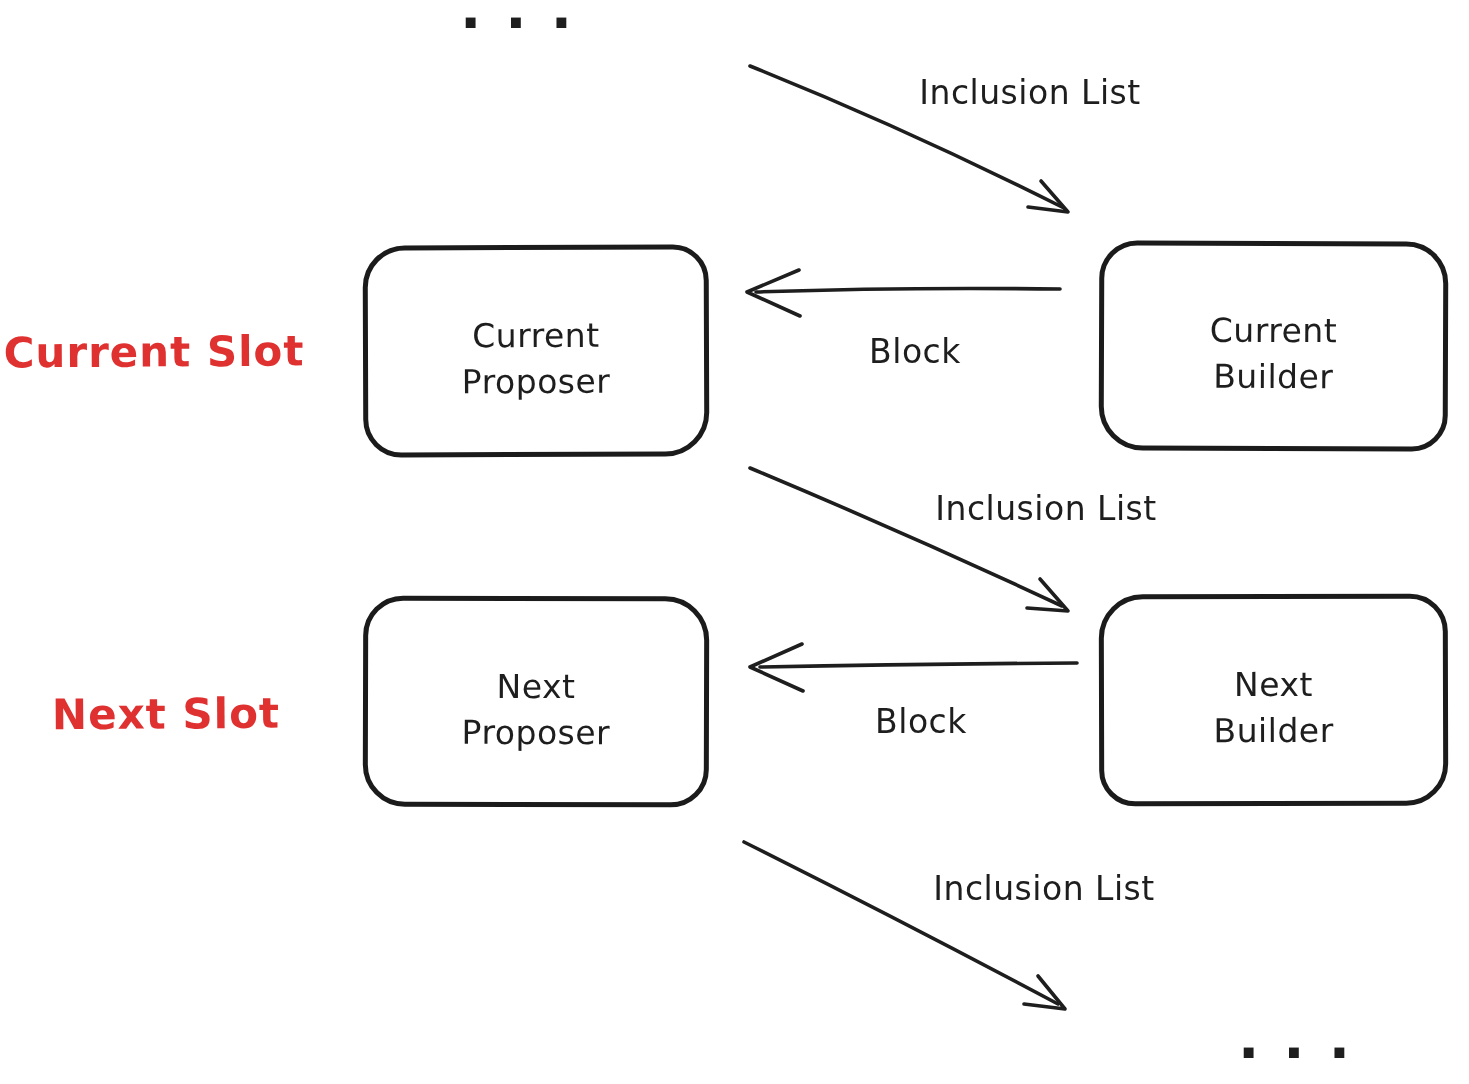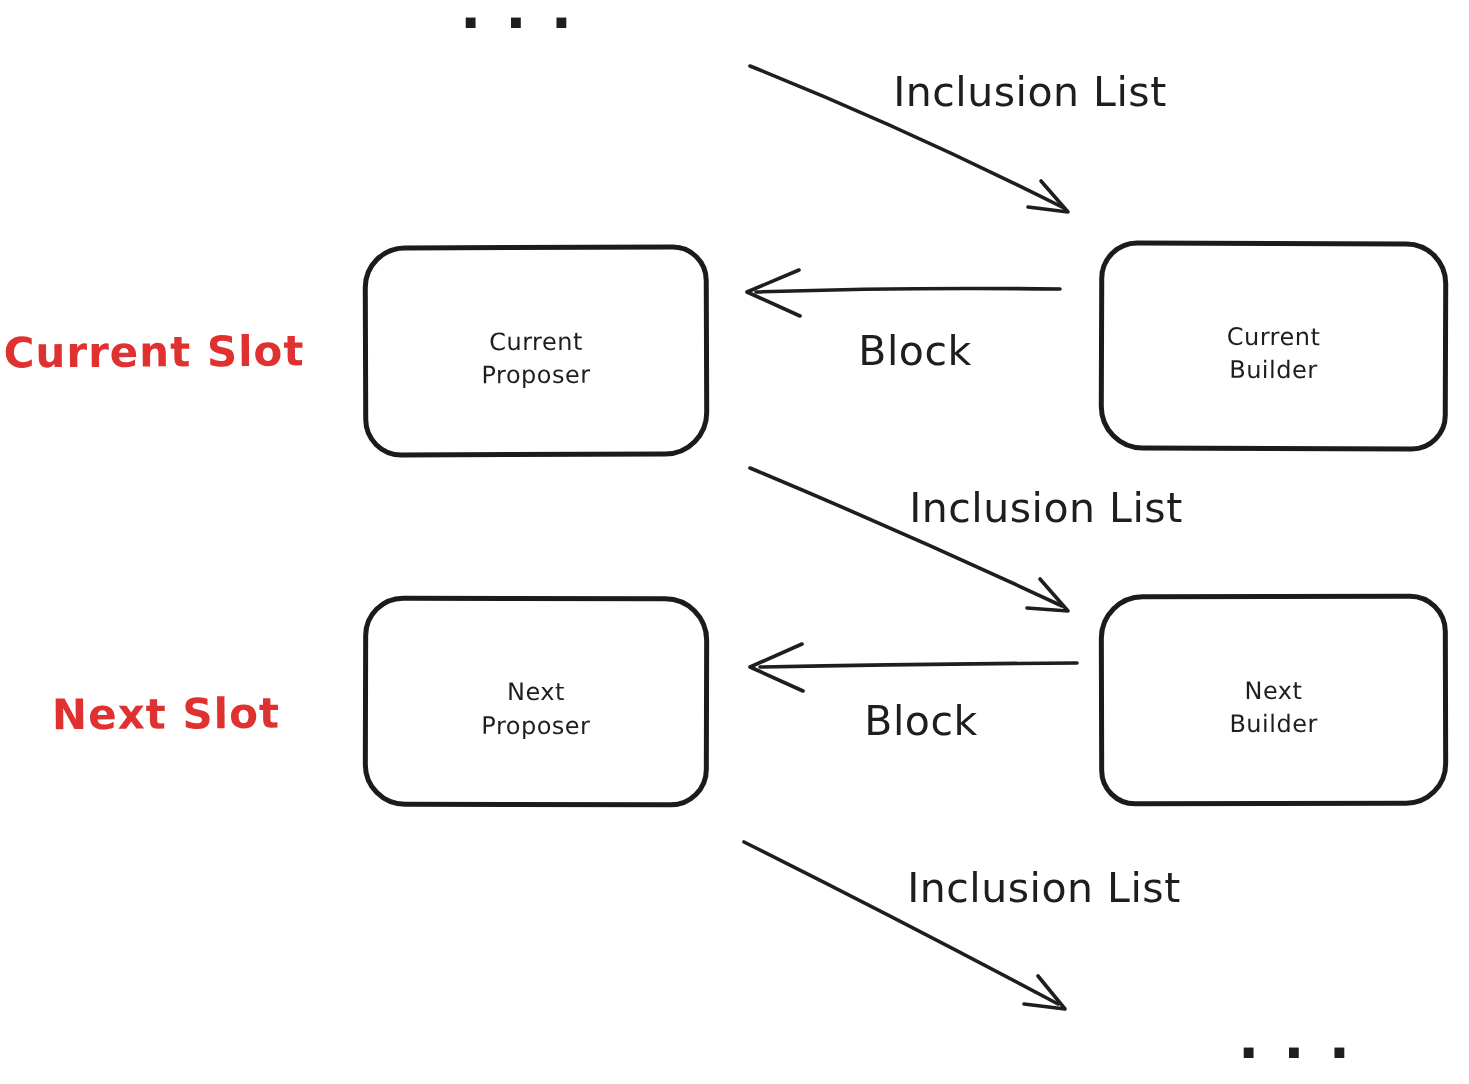--- a/index.html
+++ b/index.html
@@ -35,21 +35,21 @@
     background: #ffffff;
     border: 5px solid #1b1b1b;
     display: flex;
     align-items: center;
     justify-content: center;
     text-align: center;
     box-sizing: border-box;
   }
   .node .node-label {
     white-space: pre-line;
-    font-size: 24px;
+    font-size: 33px;
     line-height: 1.38;
     letter-spacing: 0.5px;
     margin-top: 16px;
   }
   .node.current-proposer {
     left: 363px; top: 245px; width: 346px; height: 212px;
     border-radius: 42px 36px 44px 38px;
     transform: rotate(-0.2deg);
   }
   .node.current-builder {
@@ -74,21 +74,21 @@
     font-size: 42px;
     font-weight: bold;
     letter-spacing: 1px;
     white-space: nowrap;
   }
   .slot-label.current { left: 154px; top: 352px; }
   .slot-label.next    { left: 166px; top: 714px; }
   .edge-label {
     position: absolute;
     transform: translate(-50%, -50%);
-    font-size: 41px;
+    font-size: 33px;
     letter-spacing: 0.5px;
     white-space: nowrap;
   }
   .edge-label.il-top    { left: 1030px; top: 92px; }
   .edge-label.block-1   { left: 915px;  top: 351px; }
   .edge-label.il-mid    { left: 1046px; top: 508px; }
   .edge-label.block-2   { left: 921px;  top: 721px; }
   .edge-label.il-bottom { left: 1044px; top: 888px; }
   .dots {
     position: absolute;

